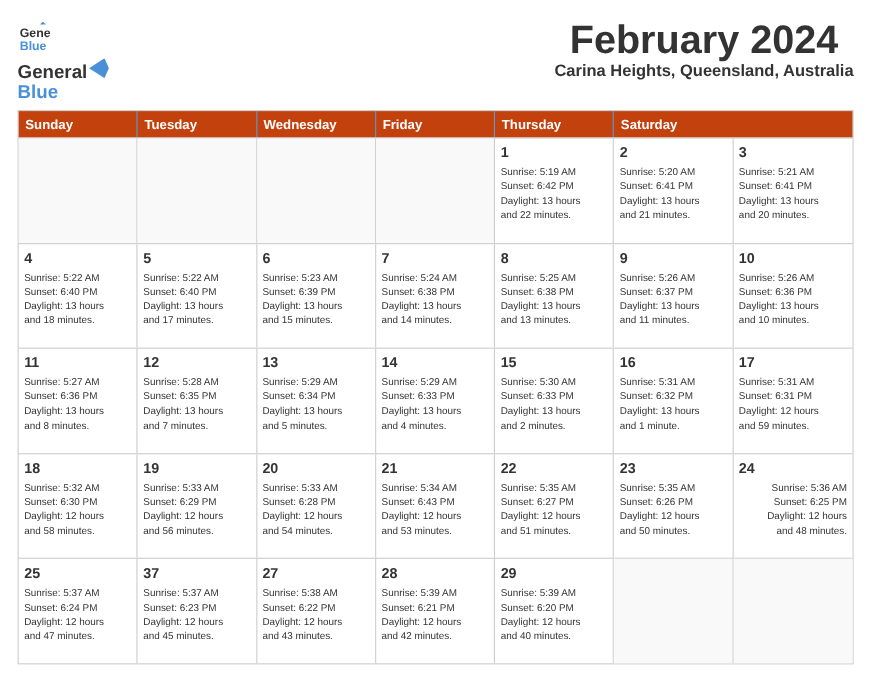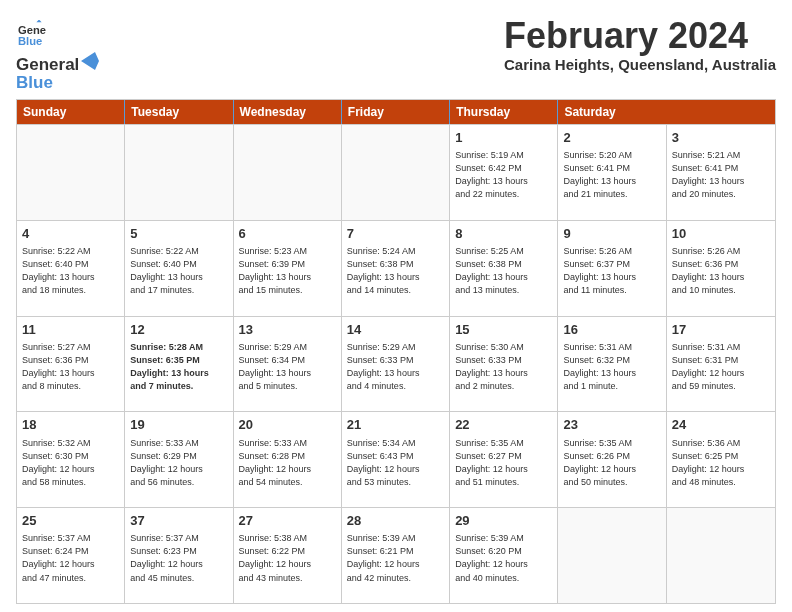--- a/index.html
+++ b/index.html
@@ -28,21 +28,21 @@
       align-items: center;
       gap: 0;
       margin-top: 4px;
     }
     .logo-icon {
       width: 28px;
       height: 28px;
       margin-left: 2px;
     }
     .title-block {
-      text-align: left;
+      text-align: center;
     }
     .month-title {
       font-size: 36px;
       font-weight: bold;
       color: #333;
       line-height: 1.1;
     }
     .subtitle {
       font-size: 15px;
       color: #333;
@@ -221,21 +221,21 @@
         <div class="cal-week">
           <div class="cal-cell">
             <span class="day-num">11</span>
             <div class="day-info" style="white-space: pre-line;">Sunrise: 5:27 AM
 Sunset: 6:36 PM
 Daylight: 13 hours
 and 8 minutes.</div>
           </div>
           <div class="cal-cell">
             <span class="day-num">12</span>
-            <div class="day-info" style="white-space: pre-line; font-weight: bold;">Sunrise: 5:28 AM
+            <div class="day-info" style="white-space: pre-line;">Sunrise: 5:28 AM
 Sunset: 6:35 PM
 Daylight: 13 hours
 and 7 minutes.</div>
           </div>
           <div class="cal-cell">
             <span class="day-num">13</span>
             <div class="day-info" style="white-space: pre-line;">Sunrise: 5:29 AM
 Sunset: 6:34 PM
 Daylight: 13 hours
 and 5 minutes.</div>
@@ -307,21 +307,21 @@
           </div>
           <div class="cal-cell">
             <span class="day-num">23</span>
             <div class="day-info" style="white-space: pre-line;">Sunrise: 5:35 AM
 Sunset: 6:26 PM
 Daylight: 12 hours
 and 50 minutes.</div>
           </div>
           <div class="cal-cell">
             <span class="day-num">24</span>
-            <div class="day-info" style="white-space: pre-line;">Sunrise: 5:36 AM
+            <div class="day-info" style="white-space: pre-line; text-align: right;">Sunrise: 5:36 AM
 Sunset: 6:25 PM
 Daylight: 12 hours
 and 48 minutes.</div>
           </div>
         </div>
         <div class="cal-week">
           <div class="cal-cell">
             <span class="day-num">25</span>
             <div class="day-info" style="white-space: pre-line;">Sunrise: 5:37 AM
 Sunset: 6:24 PM

